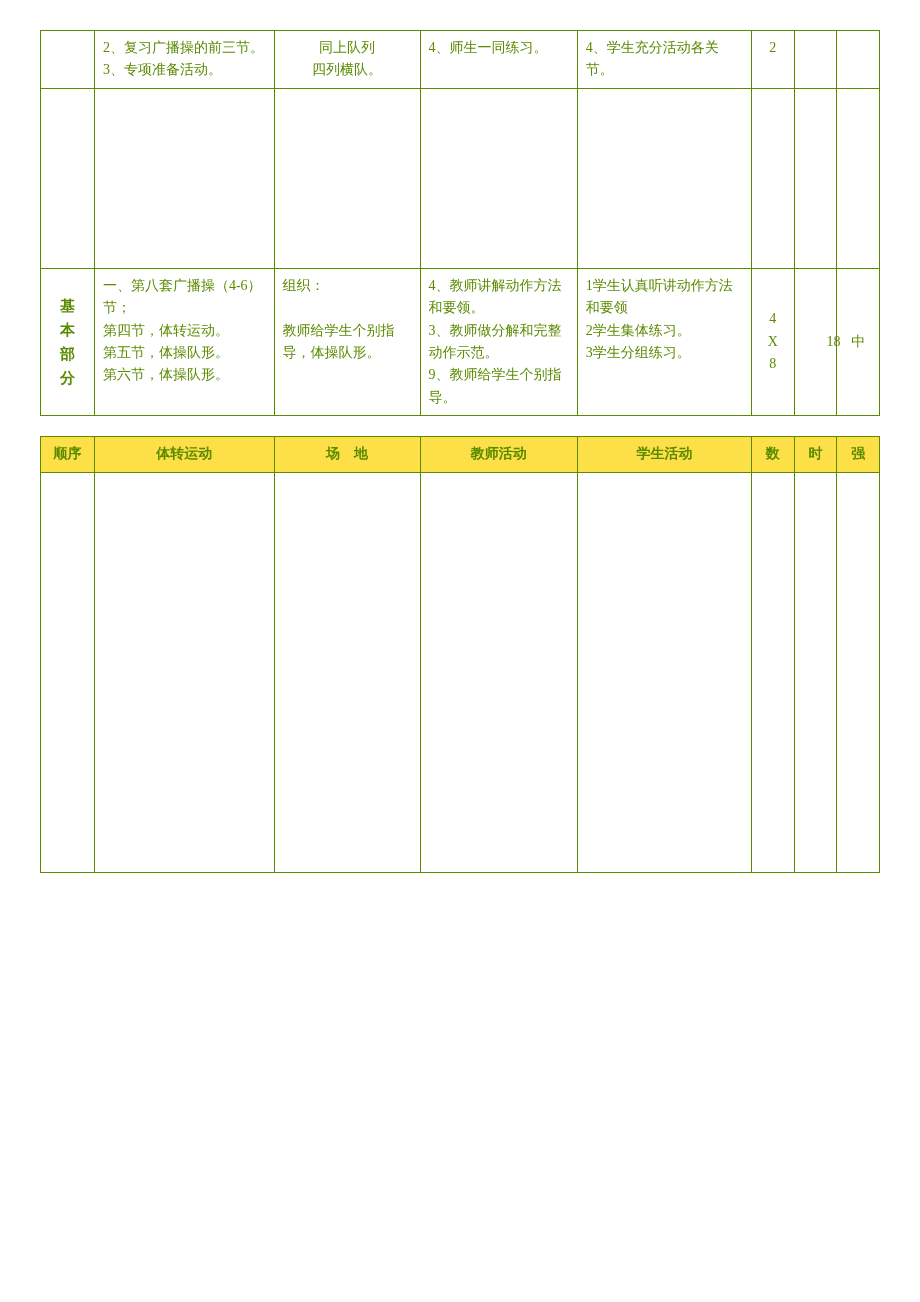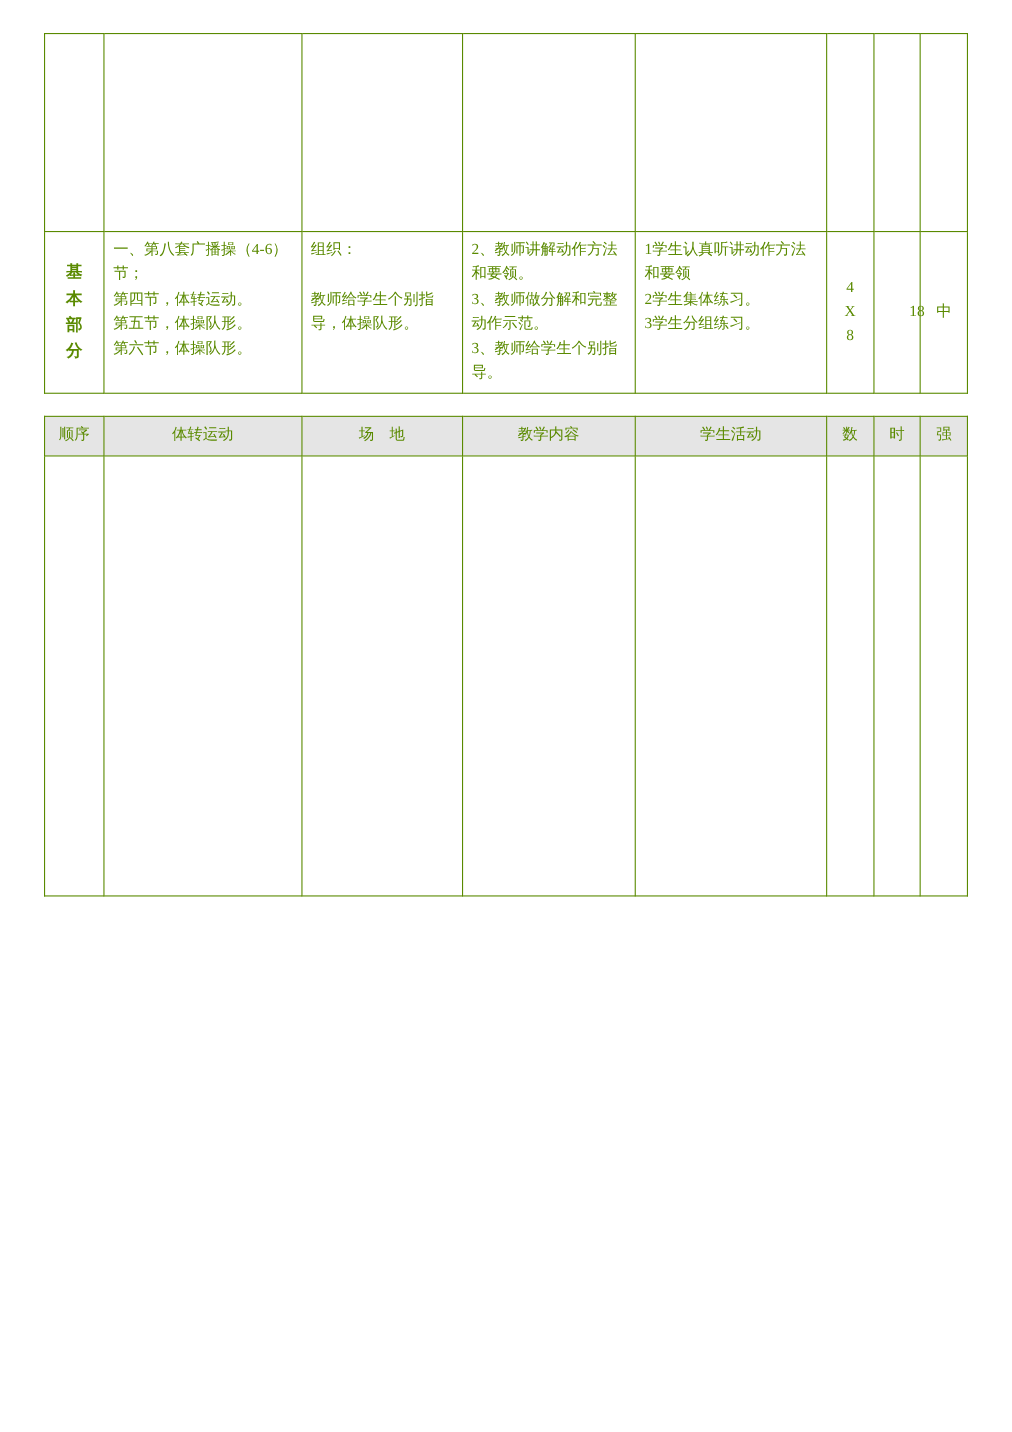--- a/index.html
+++ b/index.html
@@ -42,41 +42,63 @@
     .col-intense{ width: 38px; }
     .center { text-align: center; }
     .section-label {
       writing-mode: horizontal-tb;
       font-weight: bold;
       font-size: 15px;
       text-align: center;
       vertical-align: middle;
     }
     .header-row th {
-      font-weight: normal;
-      background: #e5e5e5;
+      font-weight: bold;
+      background: #fde047;
     }
   </style>
 </head>
 <body>
 
 <div class="page-wrapper">
 
   <table>
     <colgroup>
       <col class="col-seq">
       <col class="col-content">
       <col class="col-venue">
       <col class="col-teacher">
       <col class="col-student">
       <col class="col-num">
       <col class="col-time">
       <col class="col-intense">
     </colgroup>
     <tbody>
+      <tr>
+        <td></td>
+        <td>
+          <span>2、复习广播操的前三节。</span><br>
+          <span>3、专项准备活动。</span>
+        </td>
+        <td class="center">
+          <span>同上队列</span><br>
+          <span>四列横队。</span>
+        </td>
+        <td>
+          <span>4、师生一同练习。</span>
+        </td>
+        <td>
+          <span>4、学生充分活动各关节。</span>
+        </td>
+        <td class="center">
+          <span>2</span>
+        </td>
+        <td></td>
+        <td></td>
+      </tr>
 
       <tr style="height:180px;">
         <td></td>
         <td></td>
         <td></td>
         <td></td>
         <td></td>
         <td></td>
         <td></td>
         <td></td>
@@ -90,23 +112,23 @@
           <span>一、第八套广播操（4-6）节；</span><br>
           <span>第四节，体转运动。</span><br>
           <span>第五节，体操队形。</span><br>
           <span>第六节，体操队形。</span>
         </td>
         <td>
           <span>组织：</span><br><br>
           <span>教师给学生个别指导，体操队形。</span>
         </td>
         <td>
-          <span>2、教师讲解动作方法和要领。</span><br>
+          <span>4、教师讲解动作方法和要领。</span><br>
           <span>3、教师做分解和完整动作示范。</span><br>
-          <span>3、教师给学生个别指导。</span>
+          <span>9、教师给学生个别指导。</span>
         </td>
         <td>
           <span>1学生认真听讲动作方法和要领</span><br>
           <span>2学生集体练习。</span><br>
           <span>3学生分组练习。</span>
         </td>
         <td class="center" style="vertical-align:middle;">
           <span>4<br>X<br>8</span>
         </td>
         <td class="center" style="vertical-align:middle;padding-left:32px;">
@@ -128,21 +150,21 @@
       <col class="col-student">
       <col class="col-num">
       <col class="col-time">
       <col class="col-intense">
     </colgroup>
     <thead>
       <tr class="header-row">
         <th><span>顺序</span></th>
         <th><span>体转运动</span></th>
         <th><span>场　地</span></th>
-        <th><span>教学内容</span></th>
+        <th><span>教师活动</span></th>
         <th><span>学生活动</span></th>
         <th><span>数</span></th>
         <th><span>时</span></th>
         <th><span>强</span></th>
       </tr>
     </thead>
     <tbody>
       <tr style="height: 400px;">
         <td></td>
         <td></td>

